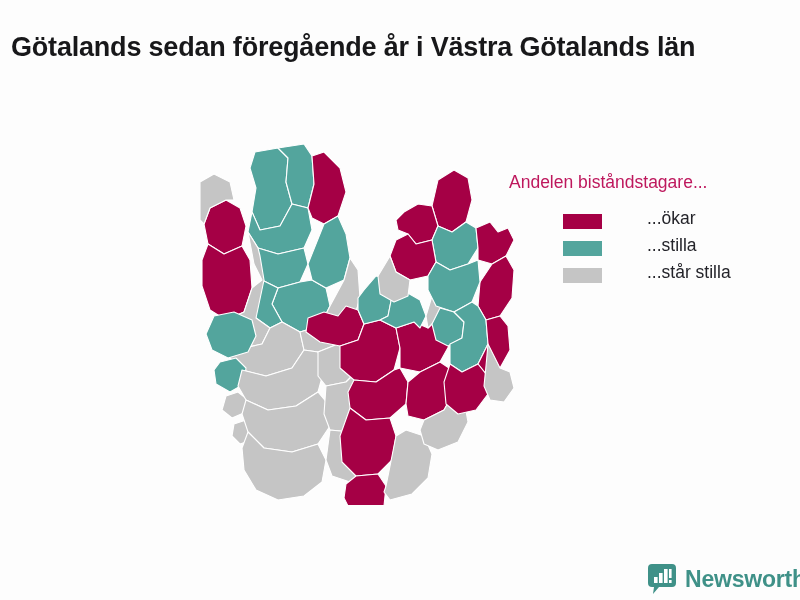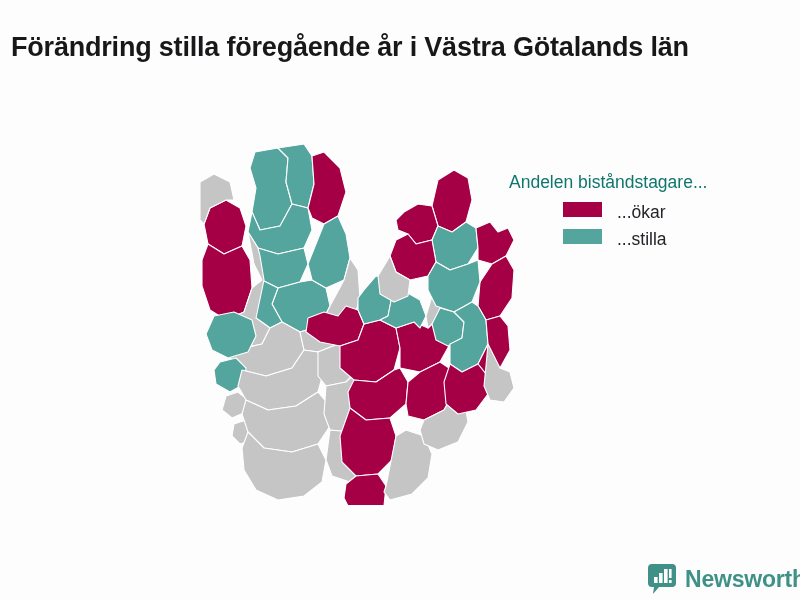--- a/index.html
+++ b/index.html
@@ -45,30 +45,31 @@
 
   
   #legend {
     position: absolute;
     left: 509px;
     top: 172px;
     width: 280px;
   }
   #legend-title {
     font-size: 17.5px;
-    color: #0f766e;
+    color: #be185d;
     line-height: 1.25;
     margin: 0 0 8px 0;
     white-space: nowrap;
   }
   .legend-row {
     display: flex;
-    align-items: flex-start;
+    align-items: flex-end;
     height: 27px;
     padding-left: 54px;
+    gap: 30px;
   }
   .legend-swatch {
     width: 39px;
     height: 15px;
     flex: 0 0 39px;
   }
   .legend-label {
     font-size: 17.5px;
     color: #24242a;
     margin-left: 15px;
@@ -92,21 +93,21 @@
     margin-left: 9px;
     font-size: 23px;
     font-weight: bold;
     color: #3f9188;
     letter-spacing: -0.2px;
   }
 </style>
 </head>
 <body style="background: rgb(253, 253, 253);">
 
-<h1 id="page-title" style="color: rgb(24, 24, 26);">Förändring stilla föregående år i Västra Götalands län</h1>
+<h1 id="page-title" style="color: rgb(24, 24, 26);">Götalands sedan föregående år i Västra Götalands län</h1>
 
 <div id="map-wrap">
   <svg id="map-svg" viewBox="0 0 320 375" xmlns="http://www.w3.org/2000/svg">
     <g stroke="#ffffff" stroke-width="1.1" stroke-linejoin="round">
 
       <path d="M55,22 L78,18 L88,28 L86,52 L92,74 L80,96 L60,100 L52,82 L56,58 L50,38 Z" fill="#53a59d"></path>
 
       <path d="M78,18 L104,14 L112,26 L114,54 L108,78 L92,74 L86,52 L88,28 Z" fill="#53a59d"></path>
 
       <path d="M52,82 L60,100 L80,96 L92,74 L108,78 L112,100 L104,118 L78,124 L58,118 L48,102 Z" fill="#53a59d"></path>
@@ -199,20 +200,24 @@
   <div class="legend-row">
     <span class="legend-swatch" style="background: rgb(165, 0, 69);"></span>
     <span class="legend-label">...ökar</span>
   </div>
 
   <div class="legend-row">
     <span class="legend-swatch" style="background: rgb(83, 165, 157);"></span>
     <span class="legend-label">...stilla</span>
   </div>
 
+  <div class="legend-row">
+    <span class="legend-swatch" style="background: rgb(197, 197, 197);"></span>
+    <span class="legend-label">...står stilla</span>
+  </div>
 </div>
 
 <div id="footer-logo">
   <svg id="logo-mark" viewBox="0 0 28 30" xmlns="http://www.w3.org/2000/svg">
     <path d="M4,0 H24 A4,4 0 0 1 28,4 V19 A4,4 0 0 1 24,23 H11 L5,30 L6,23 H4 A4,4 0 0 1 0,19 V4 A4,4 0 0 1 4,0 Z" fill="#3f9188"></path>
     <rect x="6" y="13" width="3.6" height="6" fill="#ffffff"></rect>
     <rect x="11" y="9" width="3.6" height="10" fill="#ffffff"></rect>
     <rect x="16" y="5" width="3.6" height="14" fill="#ffffff"></rect>
     <rect x="21" y="5" width="2.6" height="9" fill="#ffffff"></rect>
     <rect x="21" y="16" width="2.6" height="3" fill="#ffffff"></rect>

